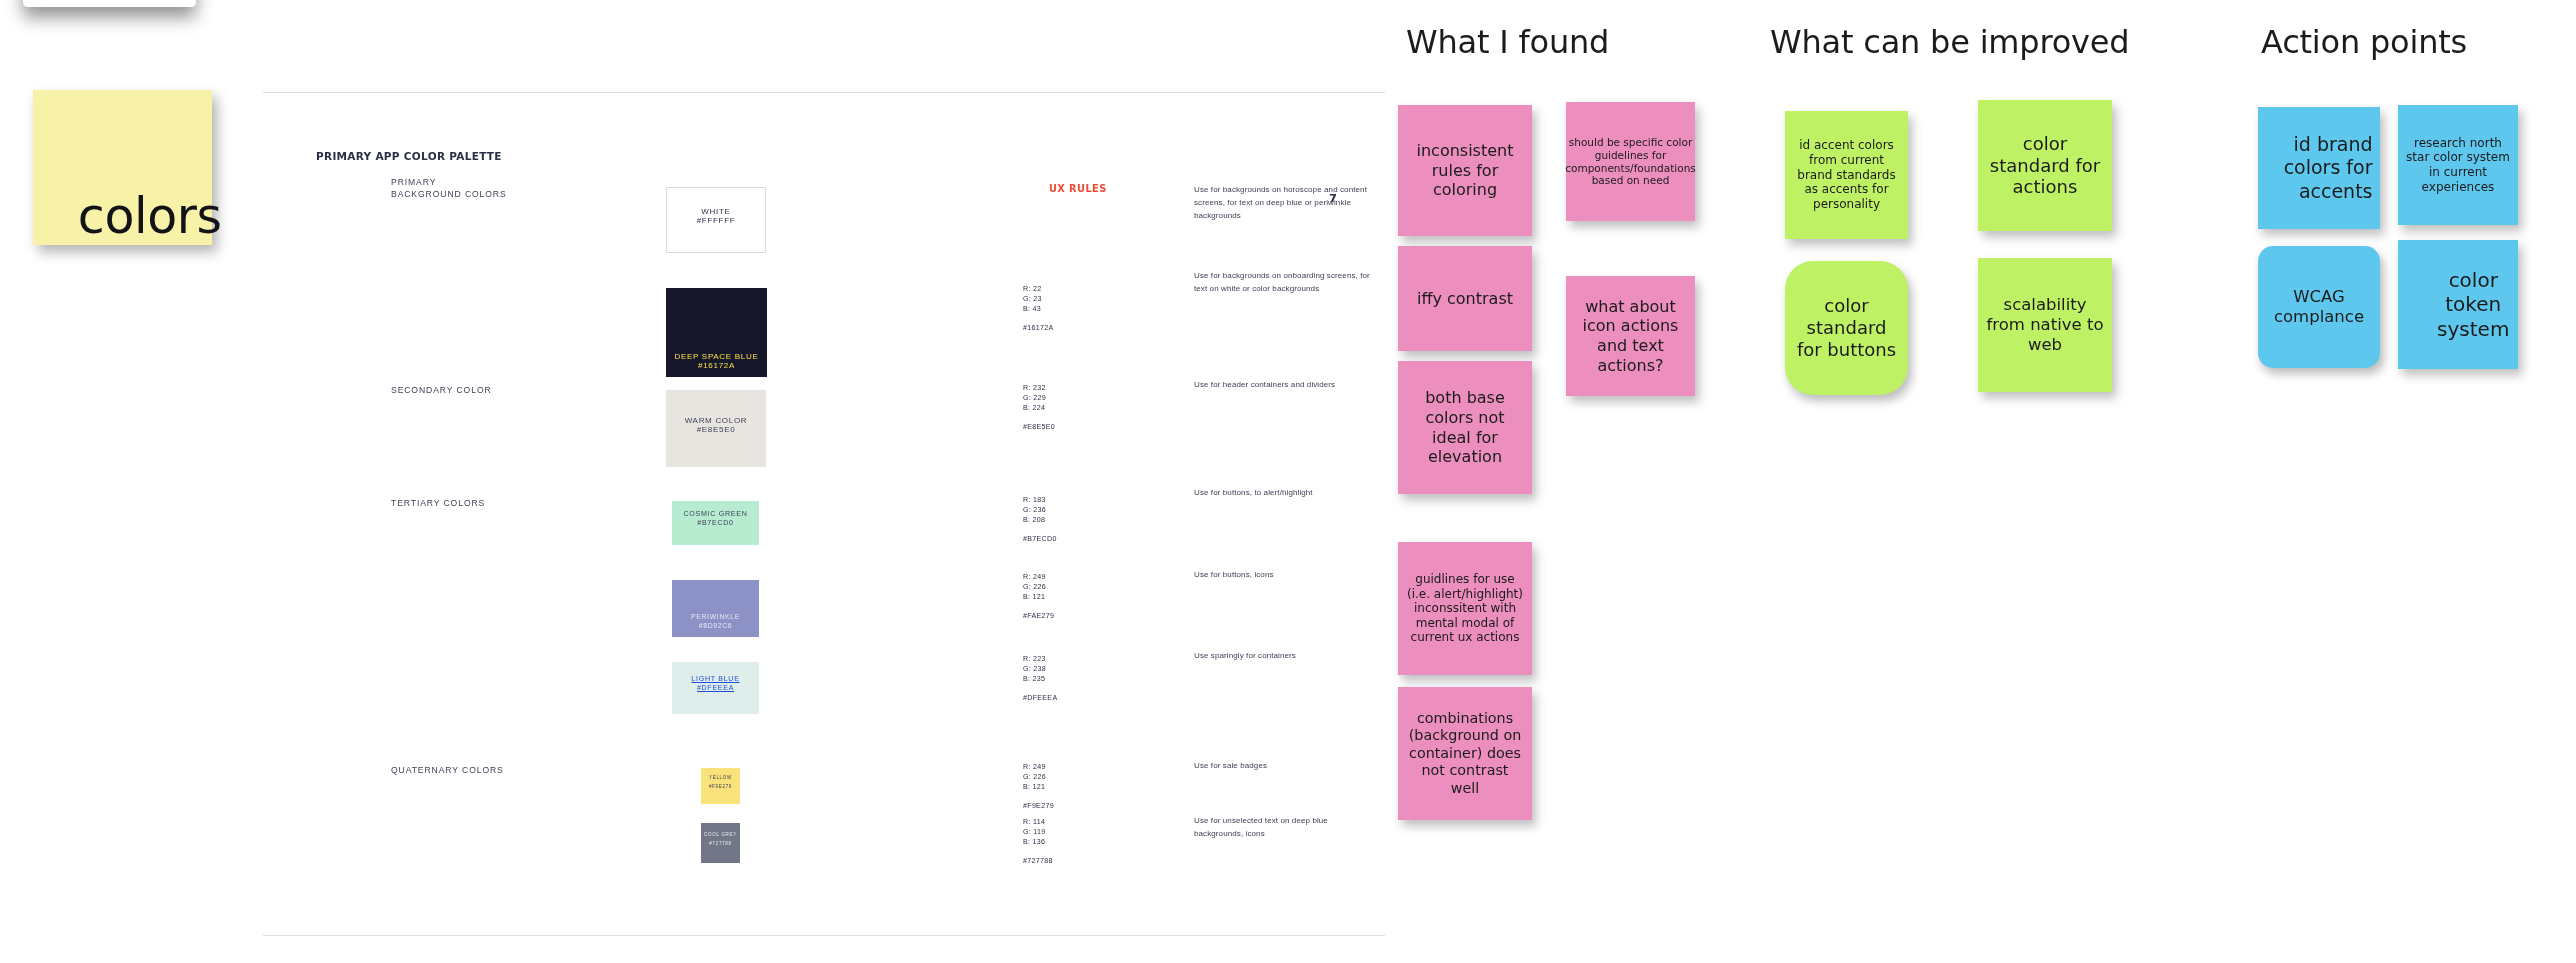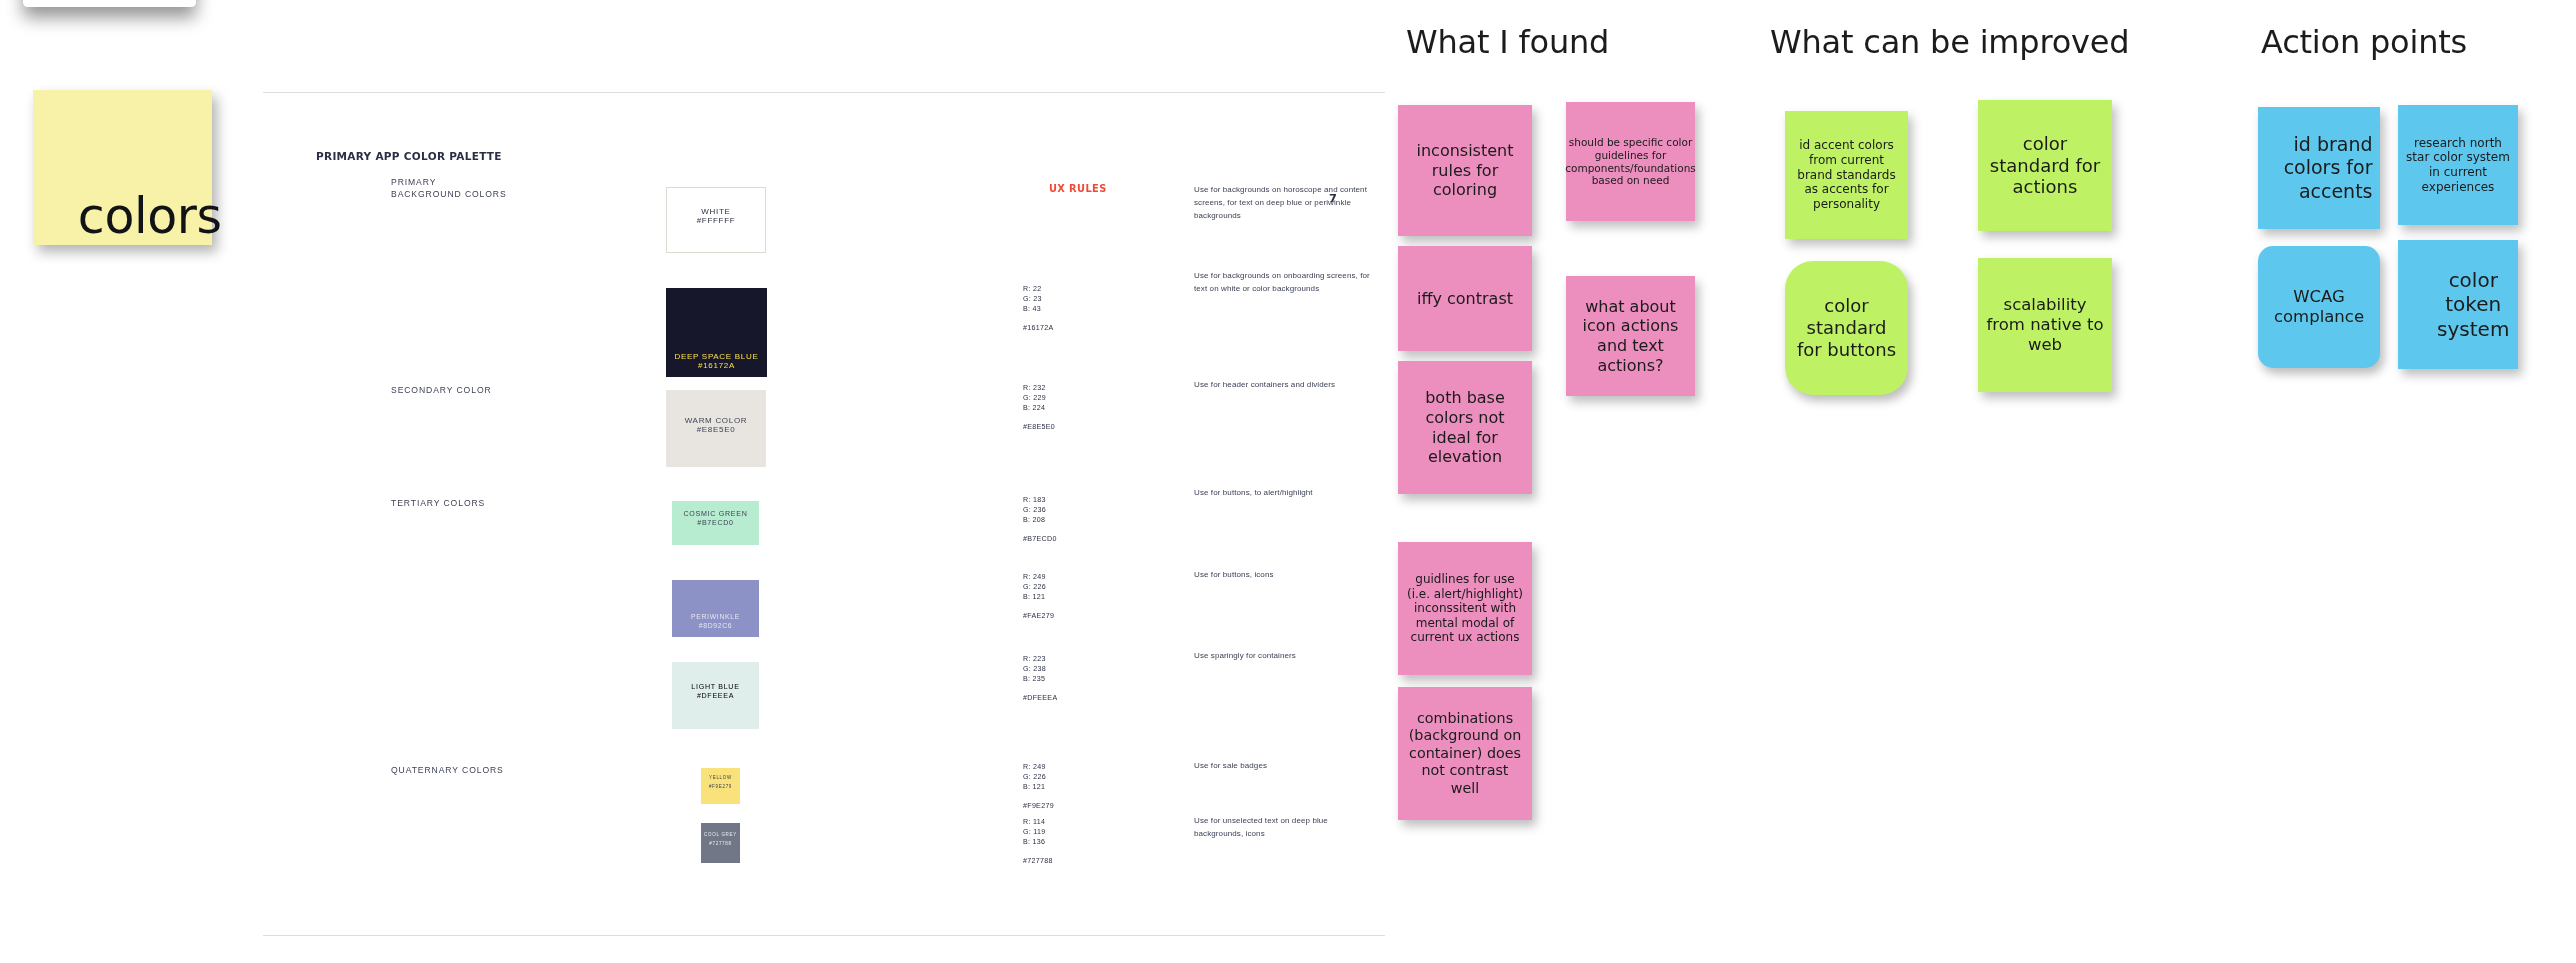--- a/index.html
+++ b/index.html
@@ -178,21 +178,21 @@
           <div class="sw-name" style="font-size: 6.8px;">PERIWINKLE</div>
           <div class="sw-hex" style="font-size: 6.8px;">#8D92C6</div>
         </div>
         <div class="rgb-block" style="top: 573px;">
           <div>R:  249</div>
           <div>G:  226</div>
           <div>B:  121</div>
           <div class="hexline">#FAE279</div>
         </div>
         <div class="ux-rule-text" style="top: 569px;">Use for buttons, icons</div>
-        <div class="swatch center-lbl" style="top: 662px; left: 409px; width: 87px; height: 67px; background: rgb(223, 238, 234); color: #000000;">
+        <div class="swatch center-lbl" style="top: 662px; left: 409px; width: 87px; height: 52px; background: rgb(223, 238, 234); color: #1d4ed8; text-decoration: underline;">
           <div class="sw-name" style="font-size: 7.1px;">LIGHT BLUE</div>
           <div class="sw-hex" style="font-size: 7.1px;">#DFEEEA</div>
         </div>
         <div class="rgb-block" style="top: 655px;">
           <div>R:  223</div>
           <div>G:  238</div>
           <div>B:  235</div>
           <div class="hexline">#DFEEEA</div>
         </div>
         <div class="ux-rule-text" style="top: 650px;">Use sparingly for containers</div>

